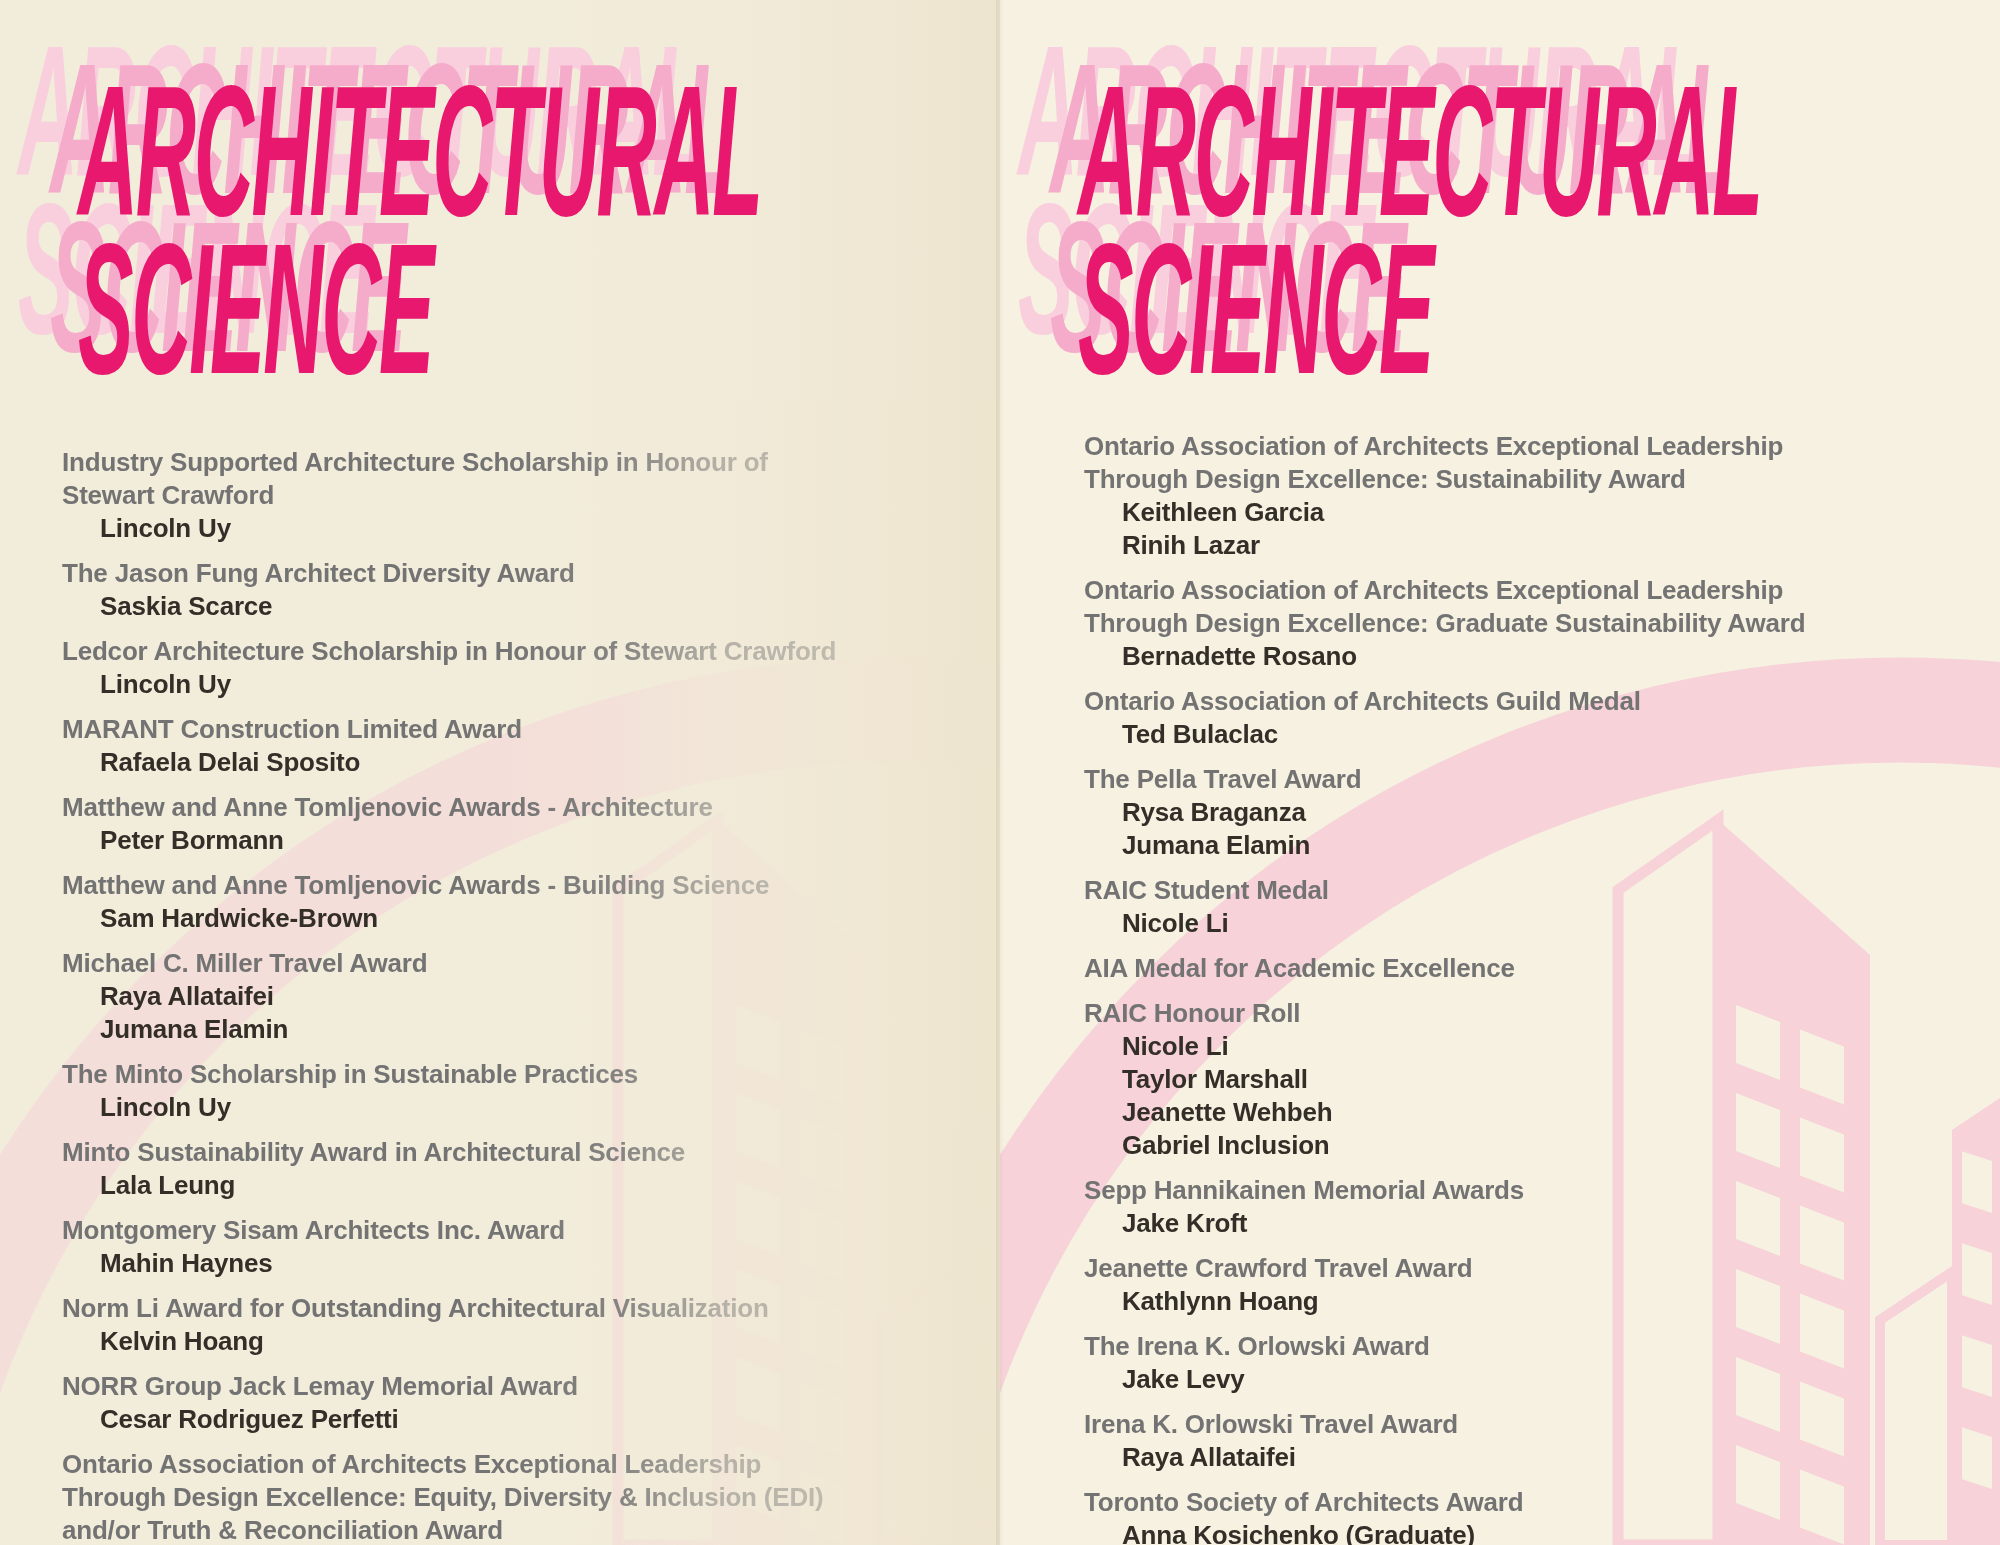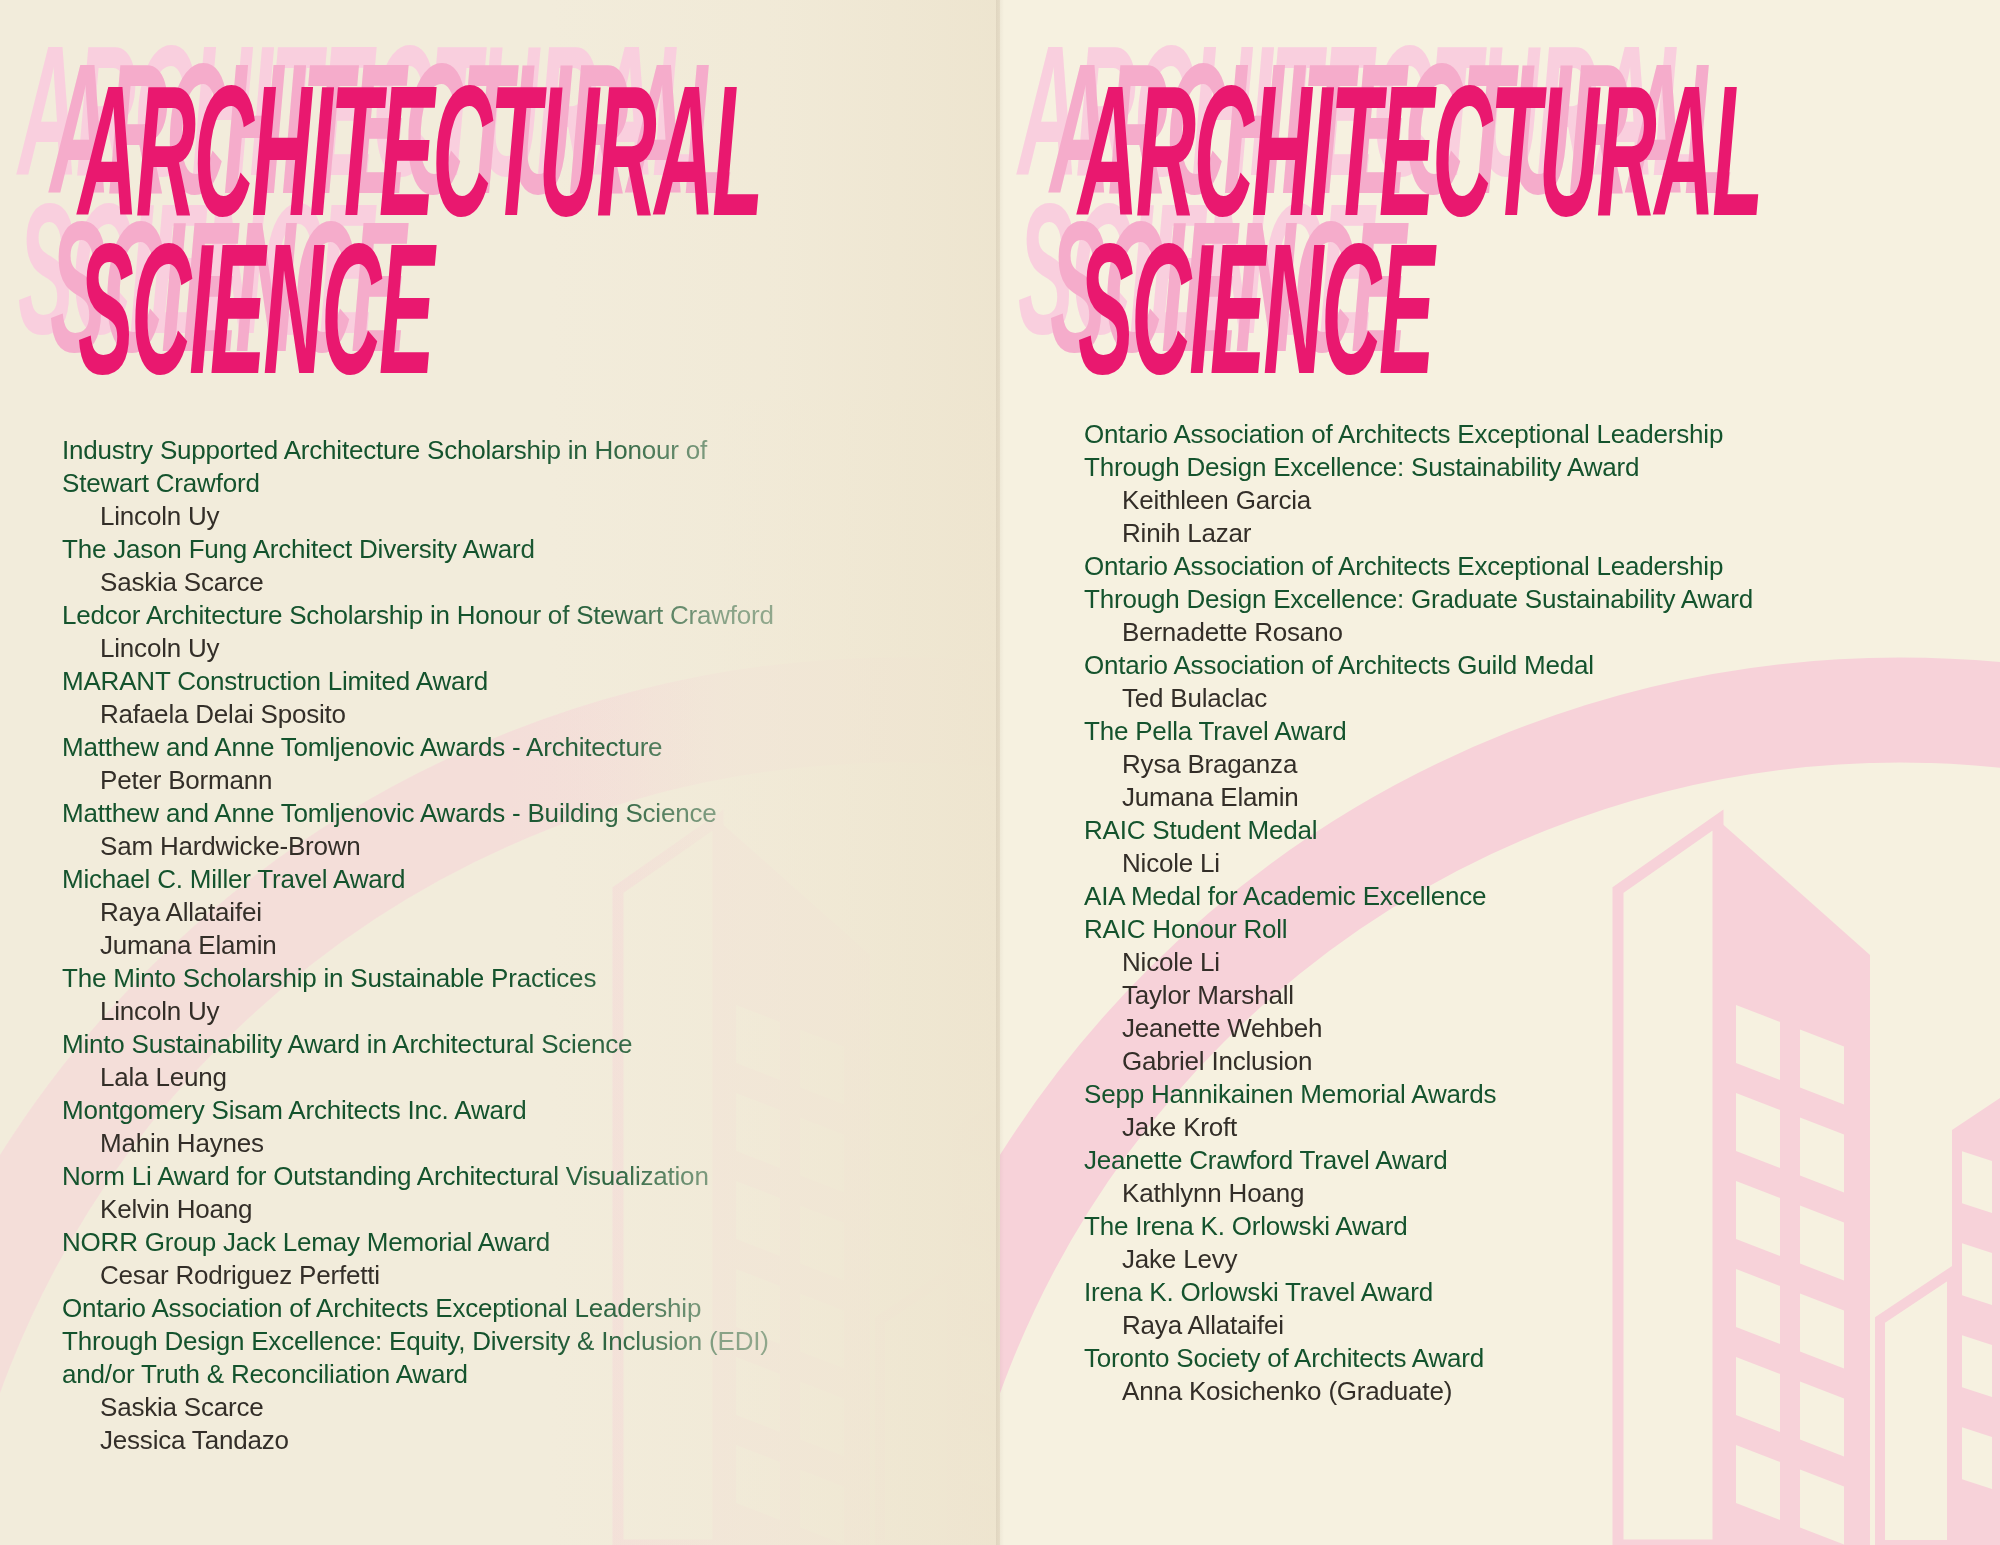--- a/index.html
+++ b/index.html
@@ -62,24 +62,24 @@
 
   
   .awards {
     position:absolute; z-index:3;
     font-size:26px; line-height:33px; letter-spacing:-0.2px;
     width:905px;
   }
   .page-left  .awards { top:434px; left:62px; }
   .page-right .awards { top:418px; left:84px; }
   .award {
-    font-weight:normal; color:#14532d; white-space:pre-line;
+    font-weight:bold; color:#737373; white-space:pre-line;margin-top:12px;
   }
   .recipient {
-    font-weight:normal; color:#332e28; padding-left:38px;
+    font-weight:bold; color:#332e28; padding-left:38px;
   }
 </style>
 </head>
 <body>
 
 <div class="canvas">
 
   <div class="page page-left">
     <svg class="motif" viewBox="0 0 1000 1545" xmlns="http://www.w3.org/2000/svg" aria-hidden="true">
       <circle cx="900" cy="1720" r="1010" fill="none" stroke="#f7d2d9" stroke-width="105"></circle>

